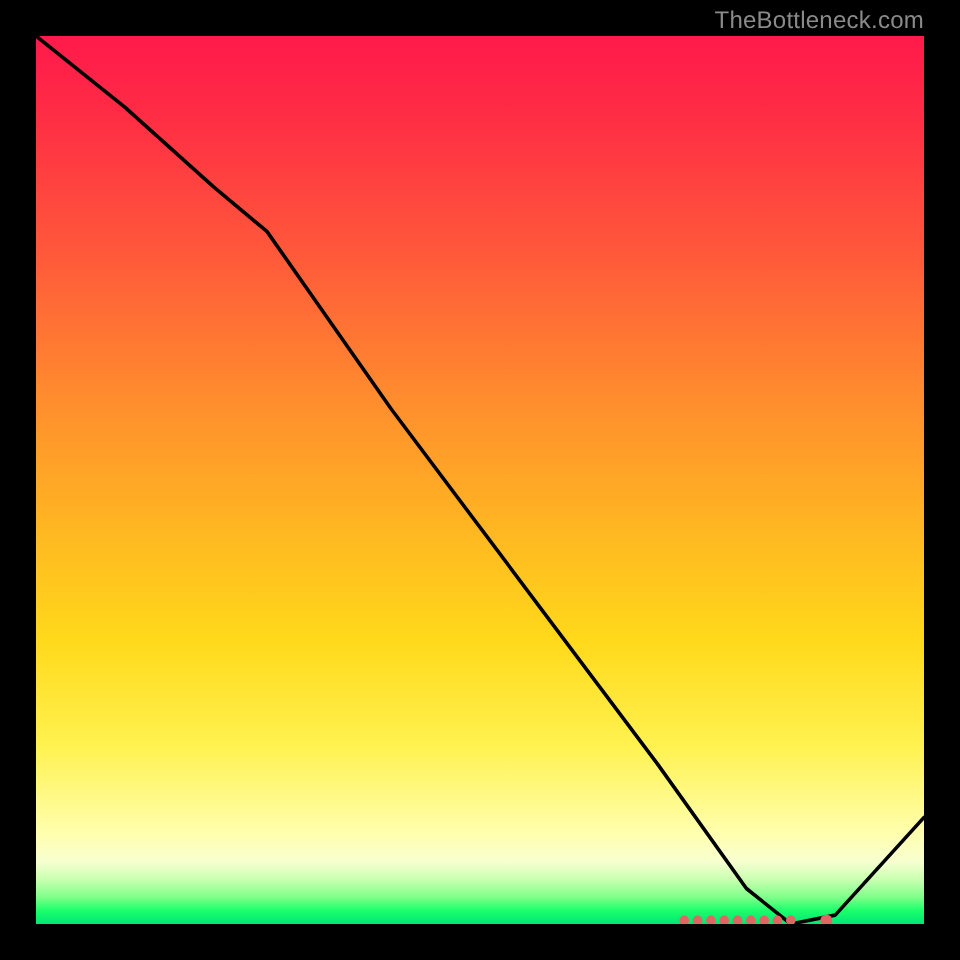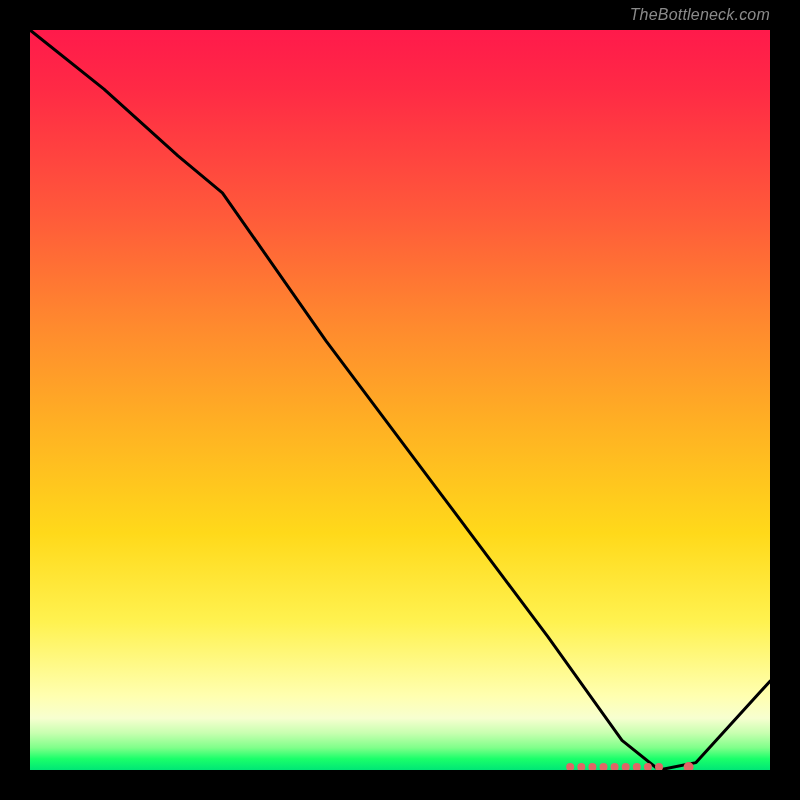--- a/index.html
+++ b/index.html
@@ -17,24 +17,23 @@
     top: 30px;
     width: 740px;
     height: 740px;
     background: #000;
   }
   .watermark {
     position: absolute;
     top: 6px;
     right: 30px;
     color: #8a8a8a;
-    font-size: 16px;
+    font-size: 20px;
     font-weight: 500;
     letter-spacing: 0.2px;
-    font-style: italic;
   }
   .gradient-inner {
     position: absolute;
     left: 0;
     top: 0;
     width: 740px;
     height: 740px;
     
     background: linear-gradient(
       to bottom,

